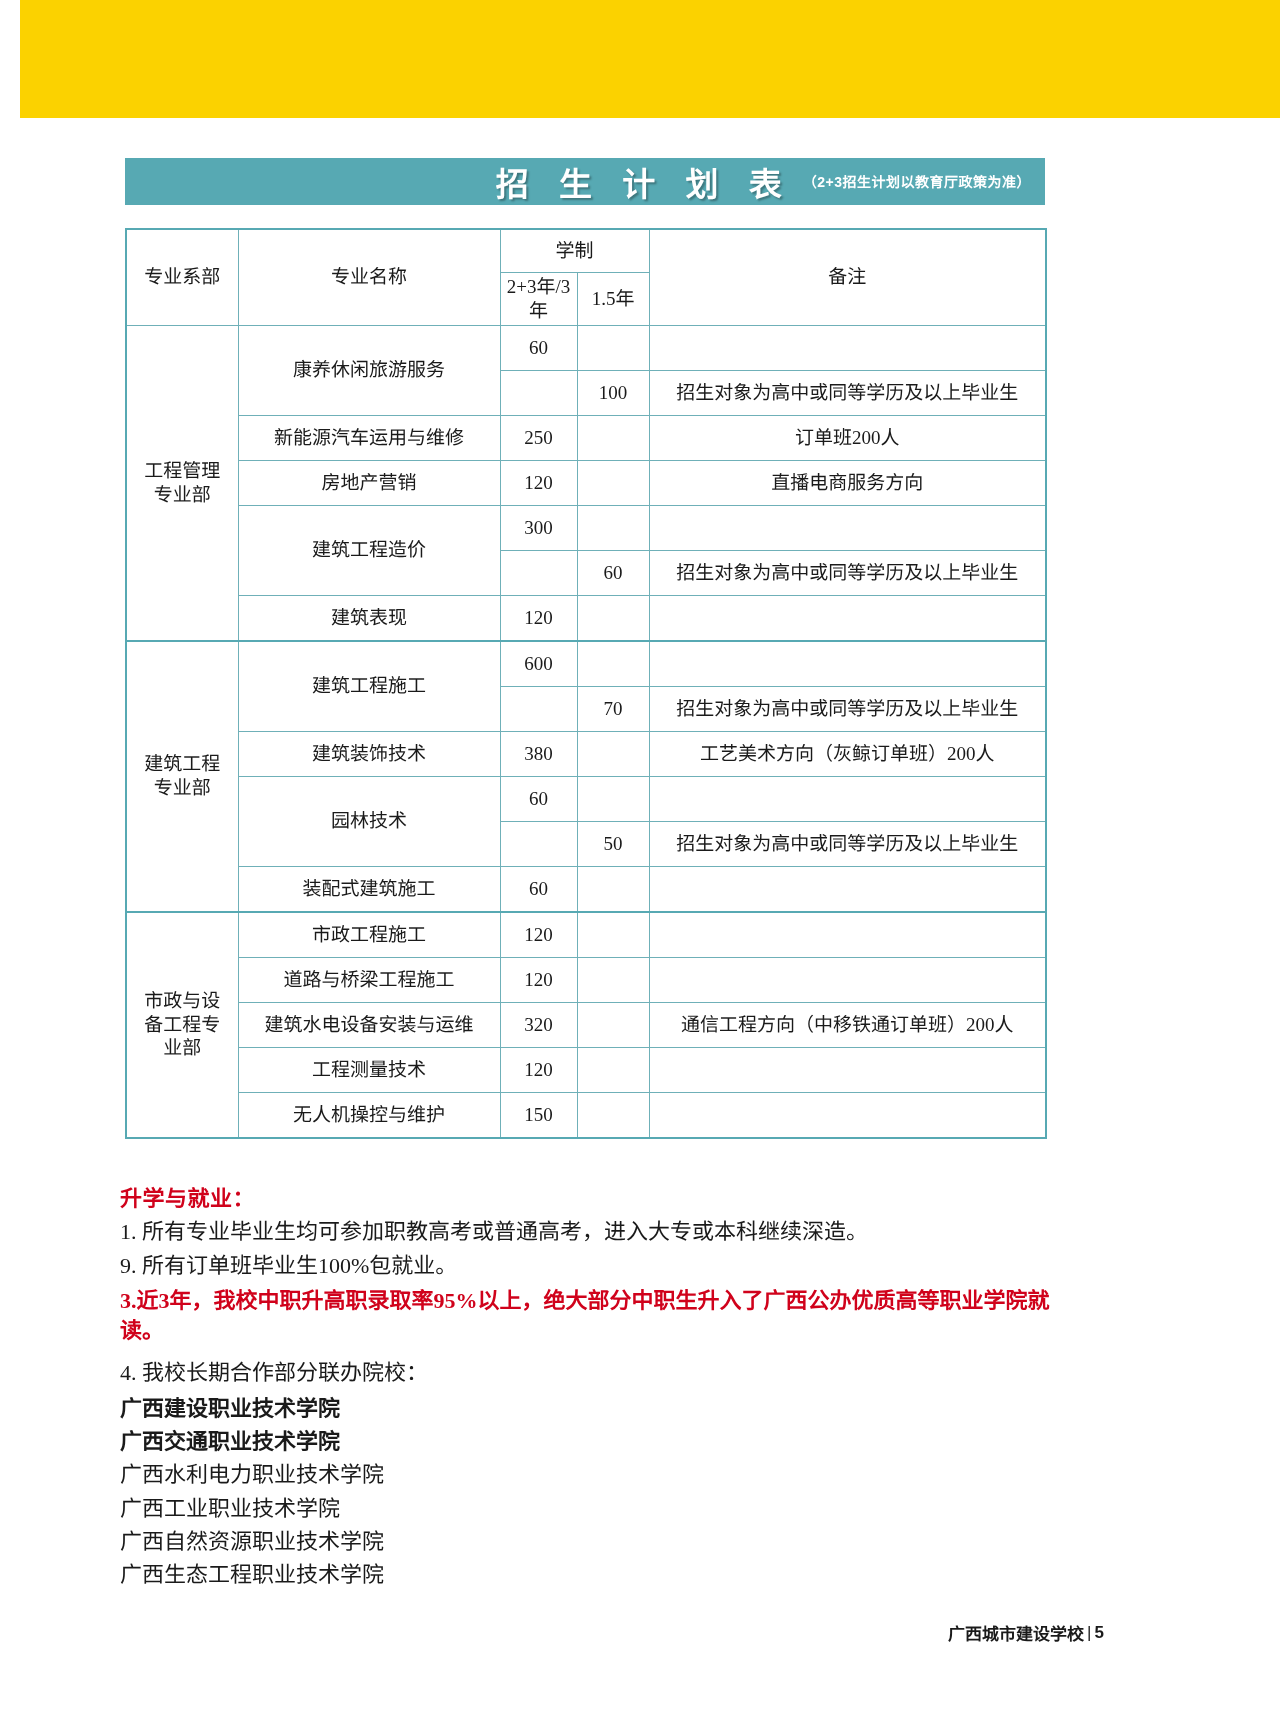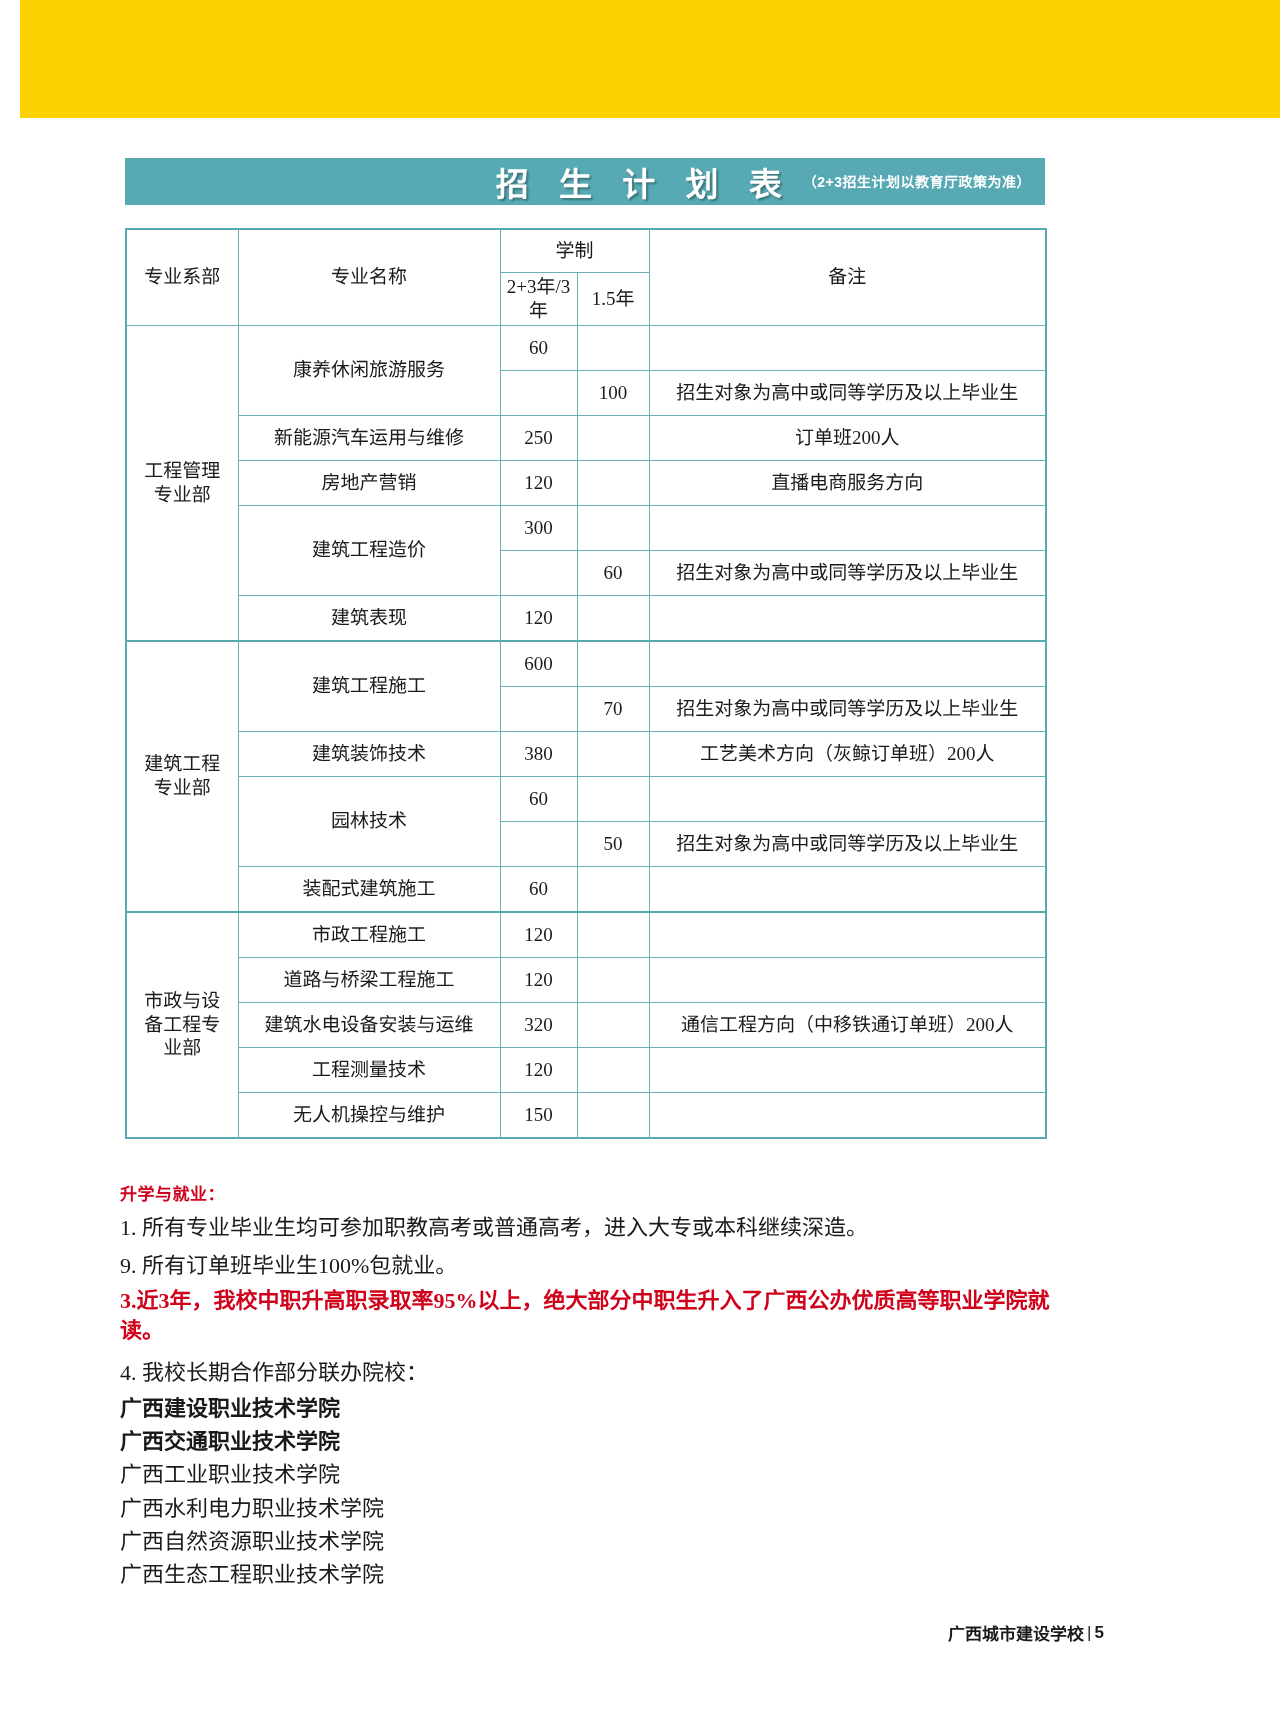--- a/index.html
+++ b/index.html
@@ -76,26 +76,26 @@
   .small-yr{font-size:15px;}
   .body-row td{height:40px;}
   .note-txt{font-size:19px;}
   .dept-cell{font-size:19px;line-height:1.35;}
   .sec-top{border-top:2px solid #57a9b3 !important;}
   
   .notes{
     position:absolute;left:120px;top:1062px;width:930px;
   }
   .n-head{
-    color:#d0021b;font-weight:bold;font-size:17px;
+    color:#d0021b;font-weight:bold;font-size:22px;
     font-family:Liberation Mono, monospace;
     margin:0 0 4px 0;letter-spacing:0.5px;
   }
   .n-line{
-    font-size:22px;color:#1a1a1a;margin:8px 0 4px 0;
+    font-size:22px;color:#1a1a1a;margin:0 0 4px 0;
     font-family:"Liberation Serif","DejaVu Serif",serif;
     line-height:1.38;
   }
   .n-red{
     color:#d0021b;font-weight:bold;font-size:22px;
     font-family:Liberation Serif, serif;
     margin:0 0 12px 0;line-height:1.38;letter-spacing:0px;
   }
   .n-bold{
     font-size:22px;color:#1a1a1a;font-weight:bold;margin:0 0 2px 0;
@@ -260,22 +260,22 @@
   </table>
 
   <div class="notes">
     <p class="n-head">升学与就业：</p>
     <p class="n-line">1. 所有专业毕业生均可参加职教高考或普通高考，进入大专或本科继续深造。</p>
     <p class="n-line">9. 所有订单班毕业生100%包就业。</p>
     <p class="n-red">3.近3年，我校中职升高职录取率95%以上，绝大部分中职生升入了广西公办优质高等职业学院就读。</p>
     <p class="n-line">4. 我校长期合作部分联办院校：</p>
     <p class="n-bold">广西建设职业技术学院</p>
     <p class="n-bold">广西交通职业技术学院</p>
+    <p class="n-school">广西水利电力职业技术学院</p>
     <p class="n-school">广西工业职业技术学院</p>
-    <p class="n-school">广西水利电力职业技术学院</p>
     <p class="n-school">广西自然资源职业技术学院</p>
     <p class="n-school">广西生态工程职业技术学院</p>
   </div>
 
   <div class="footer">
     <span>广西城市建设学校</span>
     <span class="bar">|</span>
     <span>5</span>
   </div>
 

